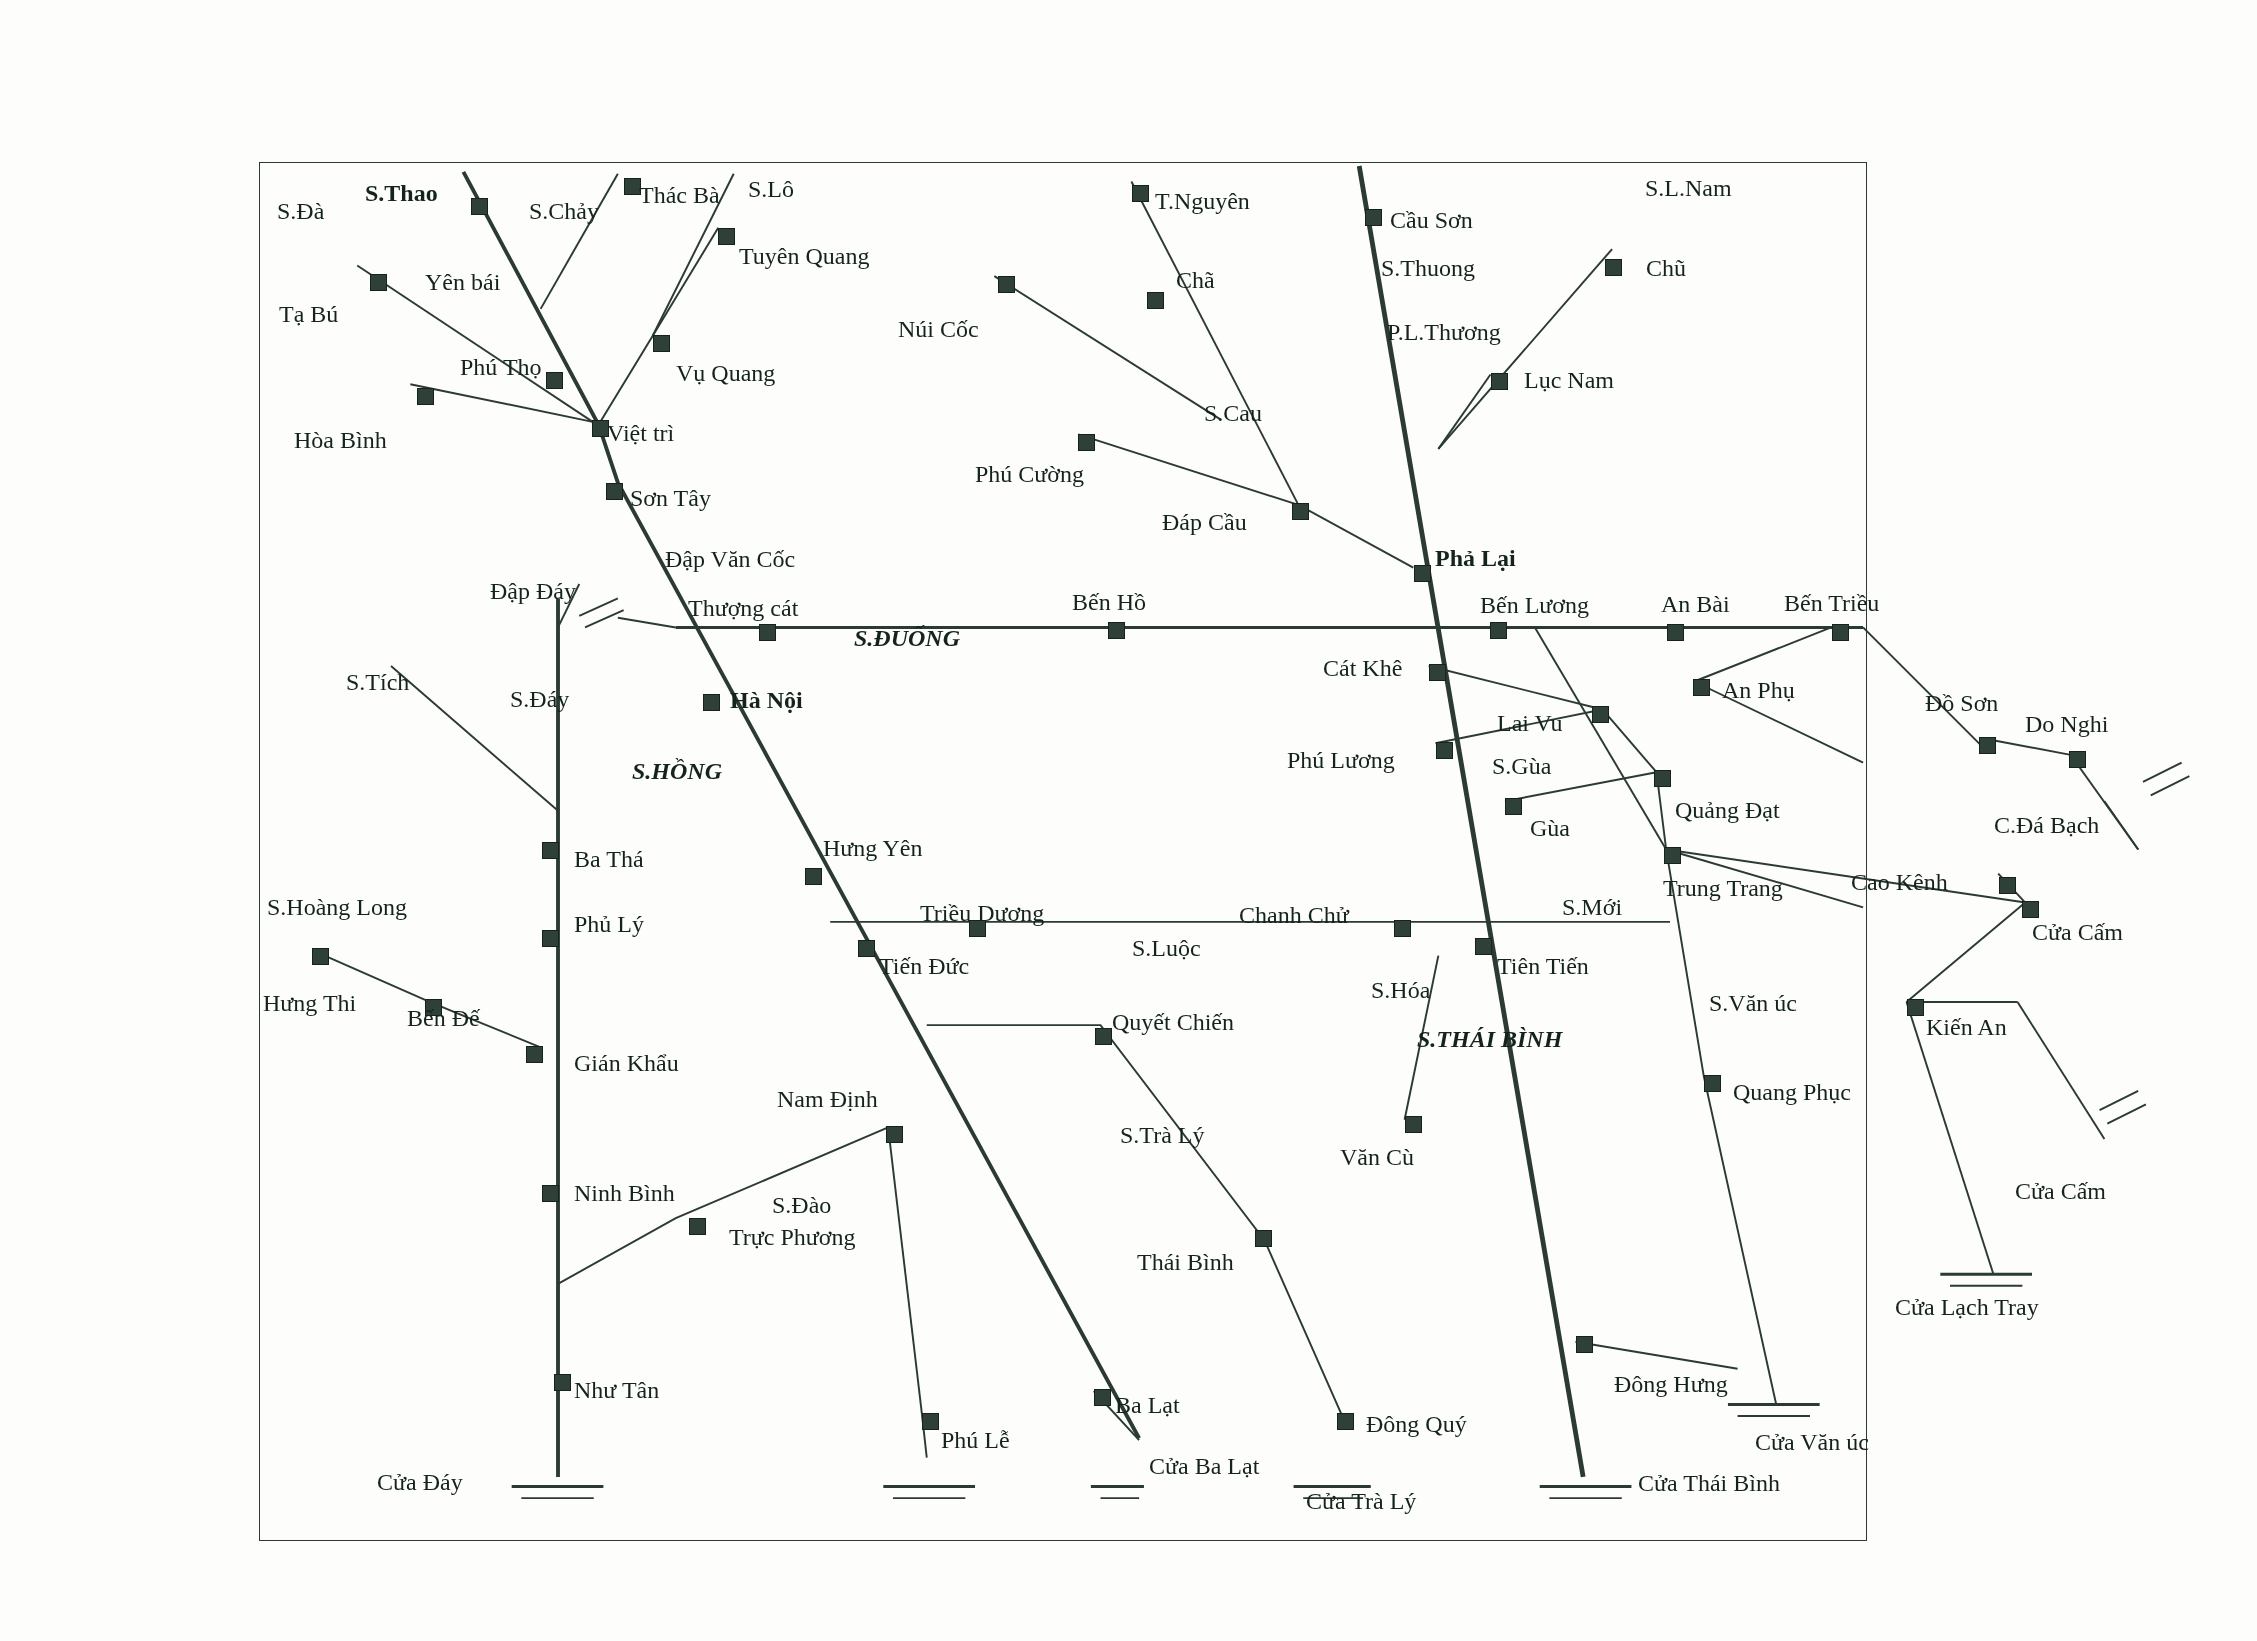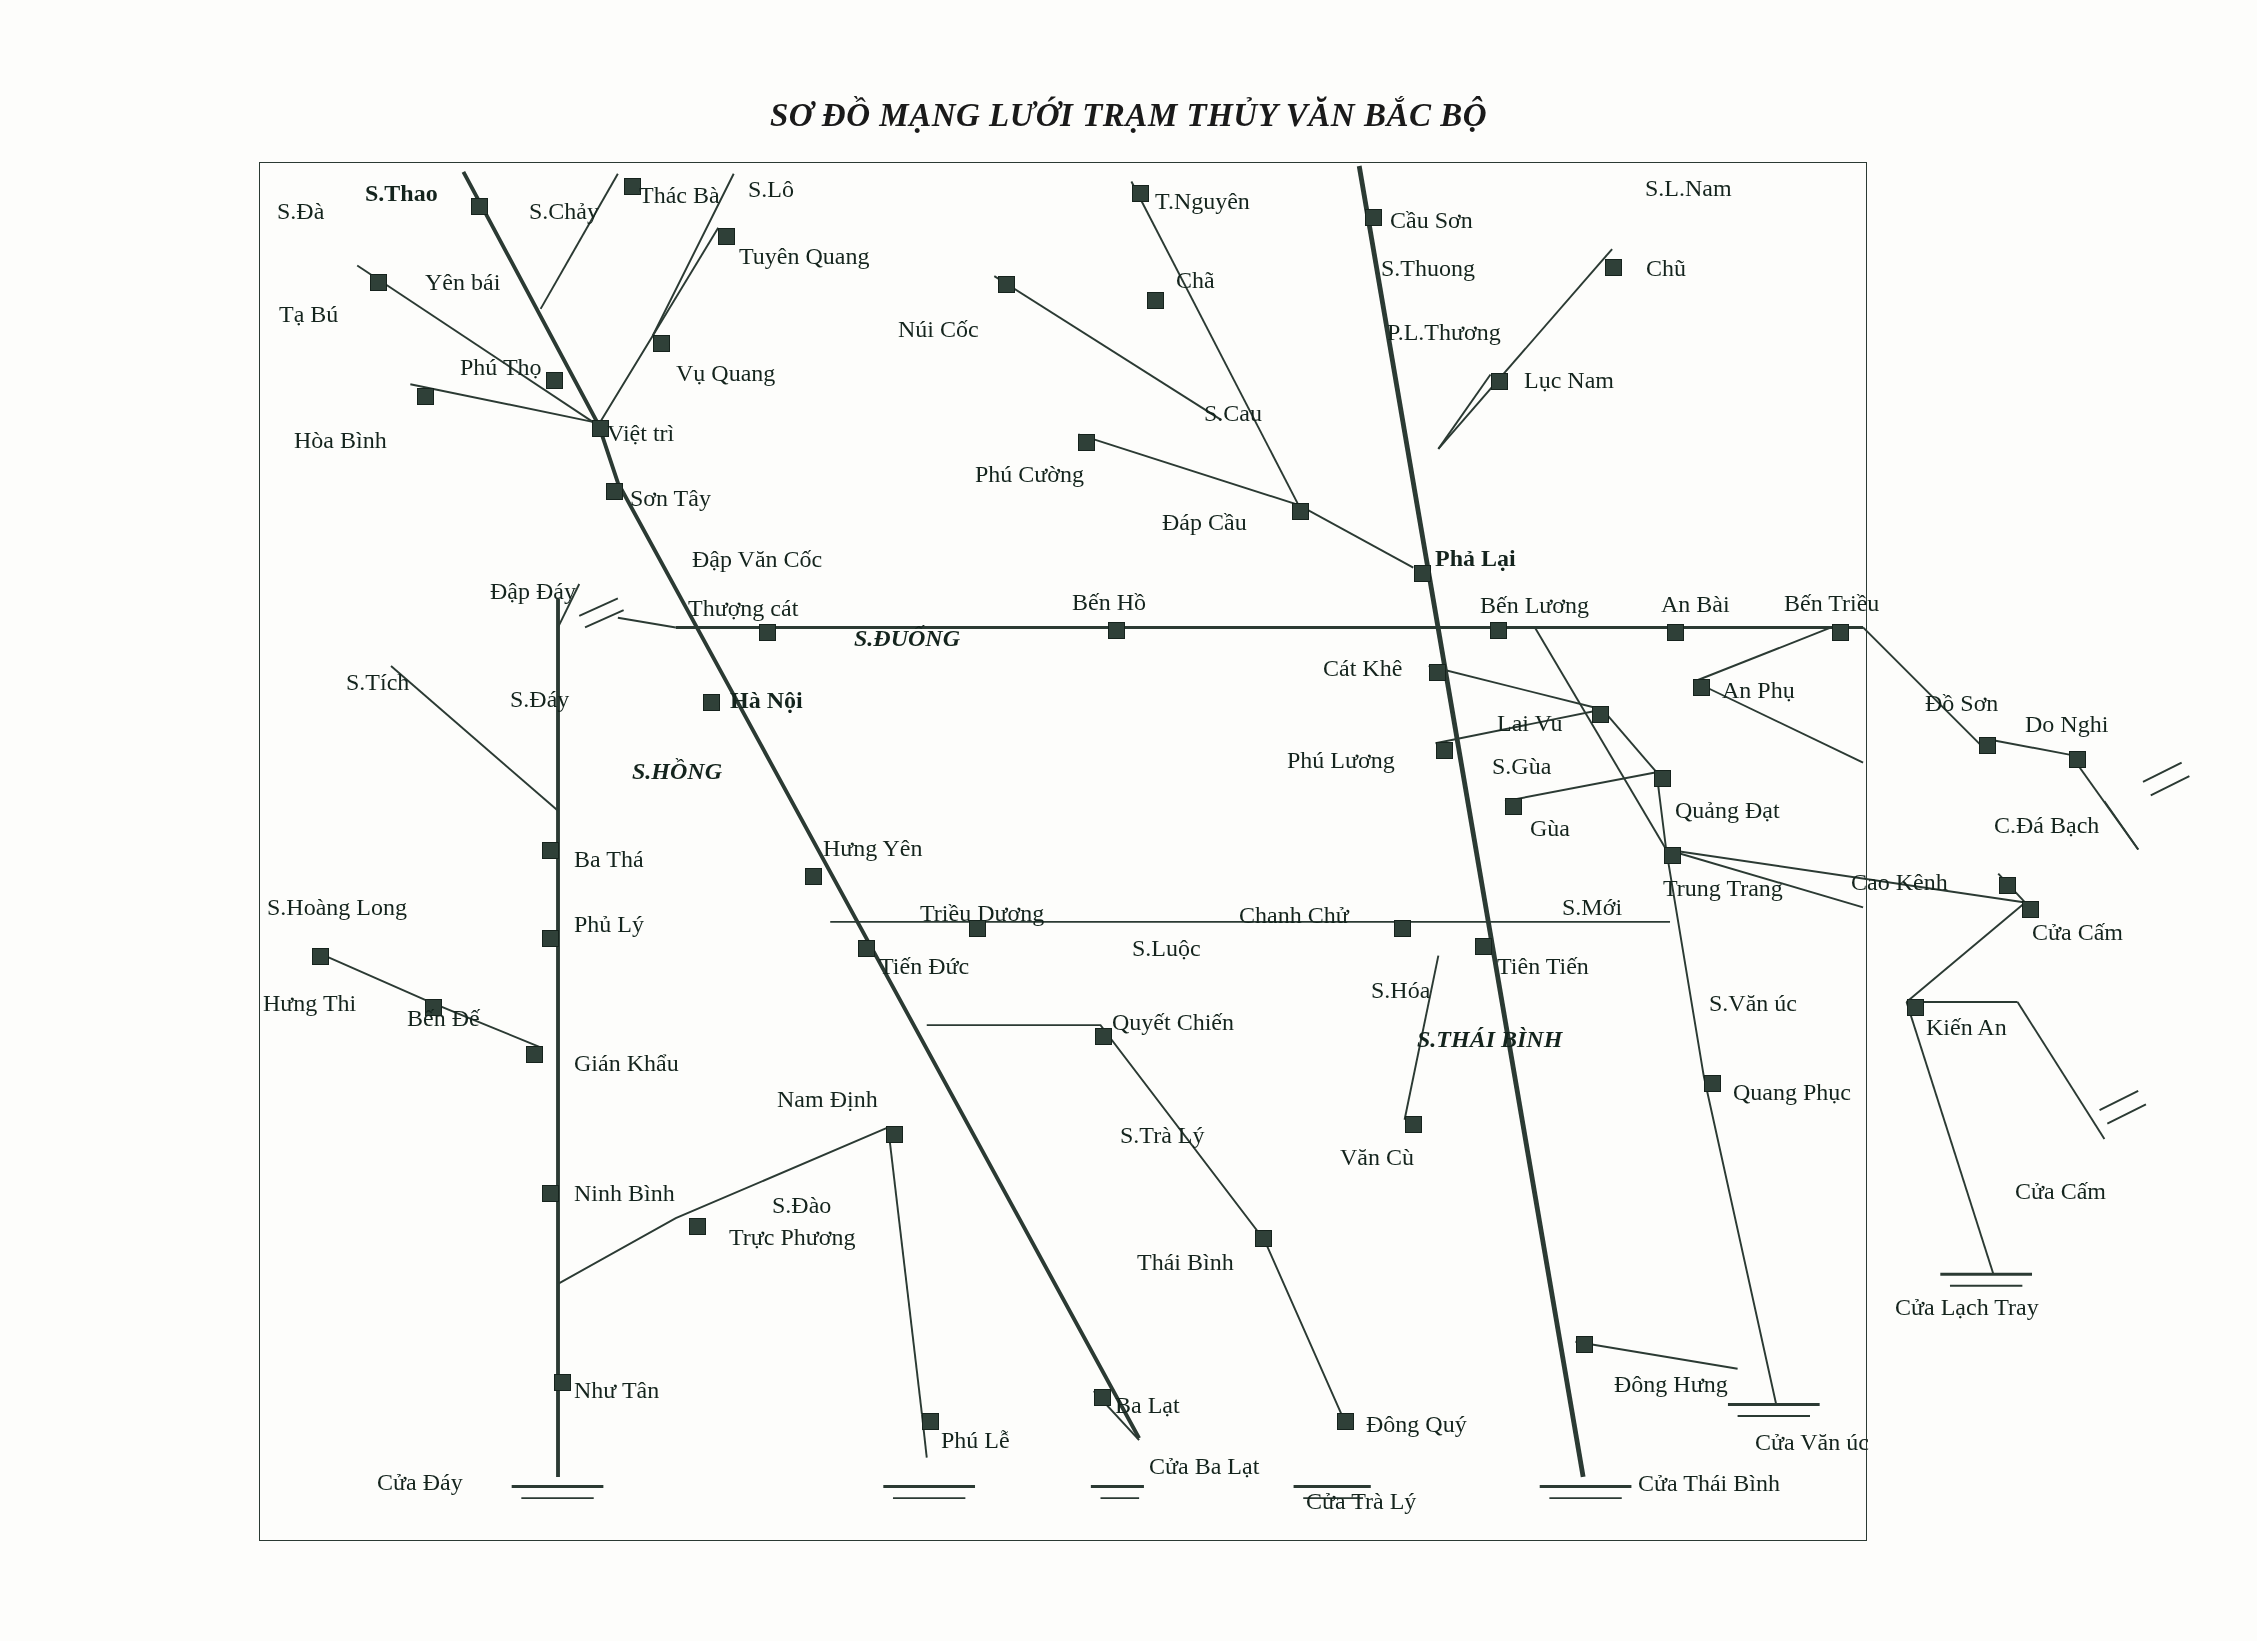--- a/index.html
+++ b/index.html
@@ -59,21 +59,20 @@
     height: 14.5px;
     background: #2f4038;
     border: 1px solid #16231d;
   }
 </style>
 </head>
 <body>
 
 <div id="page">
 
-  <div id="title">SƠ ĐỒ MẠNG LƯỚI TRẠM THỦY VĂN BẮC BỘ</div>
 
   <div id="frame"></div>
 
   <svg id="net" viewBox="0 0 2338 1700">
     <g stroke="#2b3a33" fill="none">
 
       <path d="M 480 178 L 620 440 L 640 500 L 1180 1490" stroke-width="4"></path>
 
       <path d="M 370 275 L 614 437" stroke-width="2"></path>
 
@@ -241,21 +240,21 @@
   <div id="labels">
       <div class="lbl" style="left: 279px; top: 302px;">Tạ Bú</div>
       <div class="lbl" style="left: 425px; top: 270px;">Yên bái</div>
       <div class="lbl" style="left: 639px; top: 183px;">Thác Bà</div>
       <div class="lbl" style="left: 739px; top: 244px;">Tuyên Quang</div>
       <div class="lbl" style="left: 460px; top: 355px; text-align: right;">Phú Thọ</div>
       <div class="lbl" style="left: 676px; top: 361px;">Vụ Quang</div>
       <div class="lbl" style="left: 294px; top: 428px;">Hòa Bình</div>
       <div class="lbl" style="left: 607px; top: 421px;">Việt trì</div>
       <div class="lbl" style="left: 630px; top: 486px;">Sơn Tây</div>
-      <div class="lbl" style="left: 665px; top: 547px; margin-left: 27px;">Đập Văn Cốc</div>
+      <div class="lbl" style="left: 665px; top: 547px;">Đập Văn Cốc</div>
       <div class="lbl" style="left: 490px; top: 579px;">Đập Đáy</div>
       <div class="lbl" style="left: 688px; top: 596px;">Thượng cát</div>
       <div class="lbl" style="left: 1072px; top: 590px;">Bến Hồ</div>
       <div class="lbl b" style="left: 730px; top: 688px;">Hà Nội</div>
       <div class="lbl" style="left: 574px; top: 847px;">Ba Thá</div>
       <div class="lbl" style="left: 574px; top: 912px;">Phủ Lý</div>
       <div class="lbl" style="left: 823px; top: 836px;">Hưng Yên</div>
       <div class="lbl" style="left: 920px; top: 901px;">Triều Dương</div>
       <div class="lbl" style="left: 879px; top: 954px;">Tiến Đức</div>
       <div class="lbl" style="left: 263px; top: 991px;">Hưng Thi</div>

